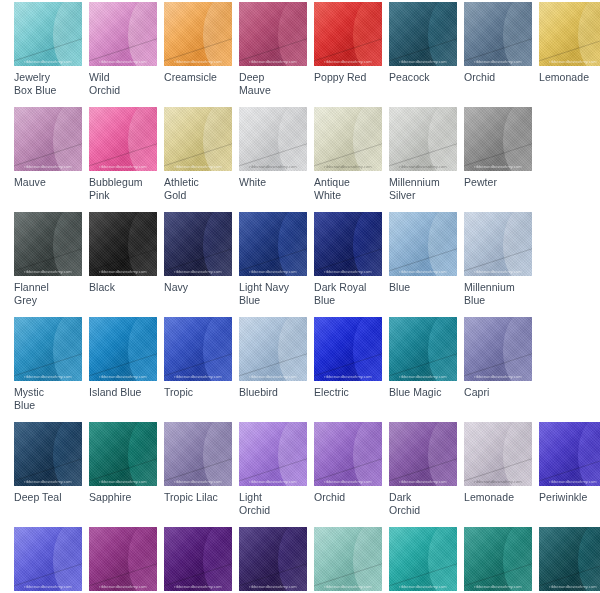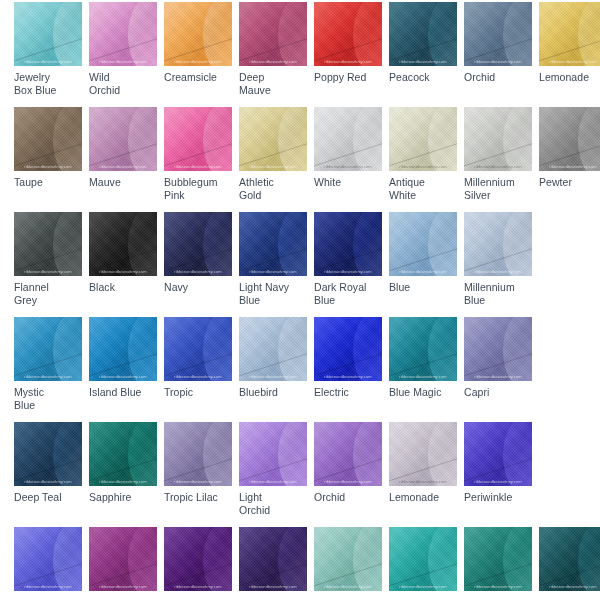--- a/index.html
+++ b/index.html
@@ -215,31 +215,20 @@
           <span class="chip-sheen"></span>
           <span class="chip-diag"></span>
           <span class="chip-watermark">ribbonandbowsohmy.com</span>
         </span>
         <span class="swatch-label">Lemonade</span>
       </div>
     </div>
     <div class="swatch-row">
       <div class="swatch-cell">
         <span class="swatch-chip">
-          <span class="chip-base" style="background: linear-gradient(135deg, rgb(150, 129, 106) 0%, rgb(122, 102, 80) 42%, rgb(99, 82, 63) 78%, rgb(122, 102, 80) 100%);"></span>
-          <span class="chip-fold" style="background: linear-gradient(100deg, rgb(150, 129, 106) 0%, rgb(122, 102, 80) 70%); opacity: 0.85;"></span>
-          <span class="chip-weave"></span>
-          <span class="chip-sheen"></span>
-          <span class="chip-diag"></span>
-          <span class="chip-watermark">ribbonandbowsohmy.com</span>
-        </span>
-        <span class="swatch-label">Taupe</span>
-      </div>
-      <div class="swatch-cell">
-        <span class="swatch-chip">
           <span class="chip-base" style="background: linear-gradient(135deg, rgb(214, 169, 207) 0%, rgb(192, 137, 184) 42%, rgb(171, 111, 164) 78%, rgb(192, 137, 184) 100%);"></span>
           <span class="chip-fold" style="background: linear-gradient(100deg, rgb(214, 169, 207) 0%, rgb(192, 137, 184) 70%); opacity: 0.85;"></span>
           <span class="chip-weave"></span>
           <span class="chip-sheen"></span>
           <span class="chip-diag"></span>
           <span class="chip-watermark">ribbonandbowsohmy.com</span>
         </span>
         <span class="swatch-label">Mauve</span>
       </div>
       <div class="swatch-cell">
@@ -518,20 +507,31 @@
           <span class="chip-fold" style="background: linear-gradient(100deg, rgb(176, 137, 222) 0%, rgb(150, 102, 204) 70%); opacity: 0.85;"></span>
           <span class="chip-weave"></span>
           <span class="chip-sheen"></span>
           <span class="chip-diag"></span>
           <span class="chip-watermark">ribbonandbowsohmy.com</span>
         </span>
         <span class="swatch-label">Orchid</span>
       </div>
       <div class="swatch-cell">
         <span class="swatch-chip">
+          <span class="chip-base" style="background: linear-gradient(135deg, rgb(159, 120, 190) 0%, rgb(132, 85, 168) 42%, rgb(110, 65, 145) 78%, rgb(132, 85, 168) 100%);"></span>
+          <span class="chip-fold" style="background: linear-gradient(100deg, rgb(159, 120, 190) 0%, rgb(132, 85, 168) 70%); opacity: 0.85;"></span>
+          <span class="chip-weave"></span>
+          <span class="chip-sheen"></span>
+          <span class="chip-diag"></span>
+          <span class="chip-watermark">ribbonandbowsohmy.com</span>
+        </span>
+        <span class="swatch-label">Dark Orchid</span>
+      </div>
+      <div class="swatch-cell">
+        <span class="swatch-chip">
           <span class="chip-base" style="background: linear-gradient(135deg, rgb(222, 216, 227) 0%, rgb(203, 196, 210) 42%, rgb(184, 176, 194) 78%, rgb(203, 196, 210) 100%);"></span>
           <span class="chip-fold" style="background: linear-gradient(100deg, rgb(222, 216, 227) 0%, rgb(203, 196, 210) 70%); opacity: 0.85;"></span>
           <span class="chip-weave"></span>
           <span class="chip-sheen"></span>
           <span class="chip-diag"></span>
           <span class="chip-watermark dark">ribbonandbowsohmy.com</span>
         </span>
         <span class="swatch-label">Lemonade</span>
       </div>
       <div class="swatch-cell">

